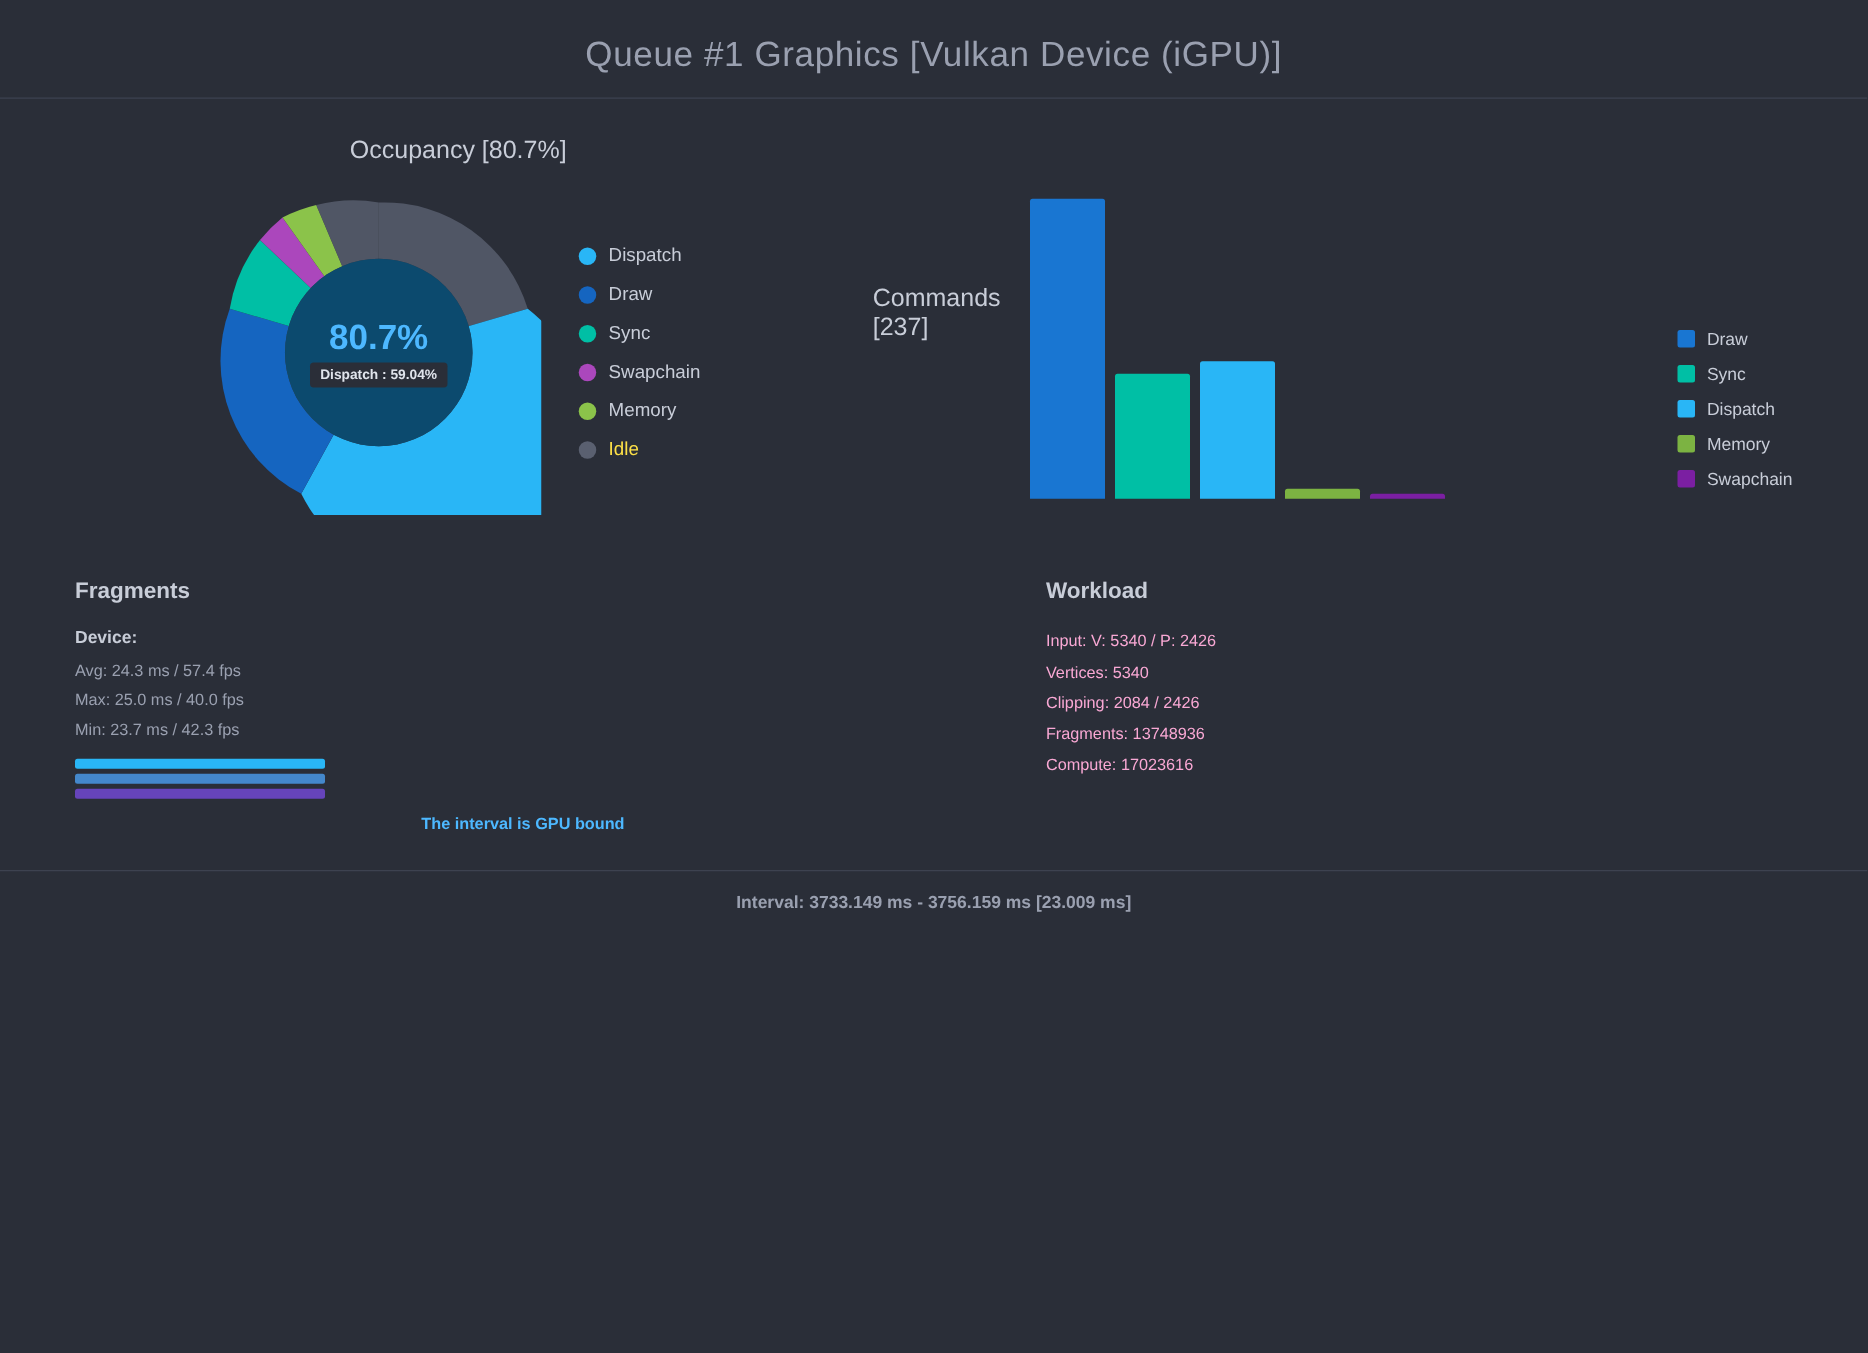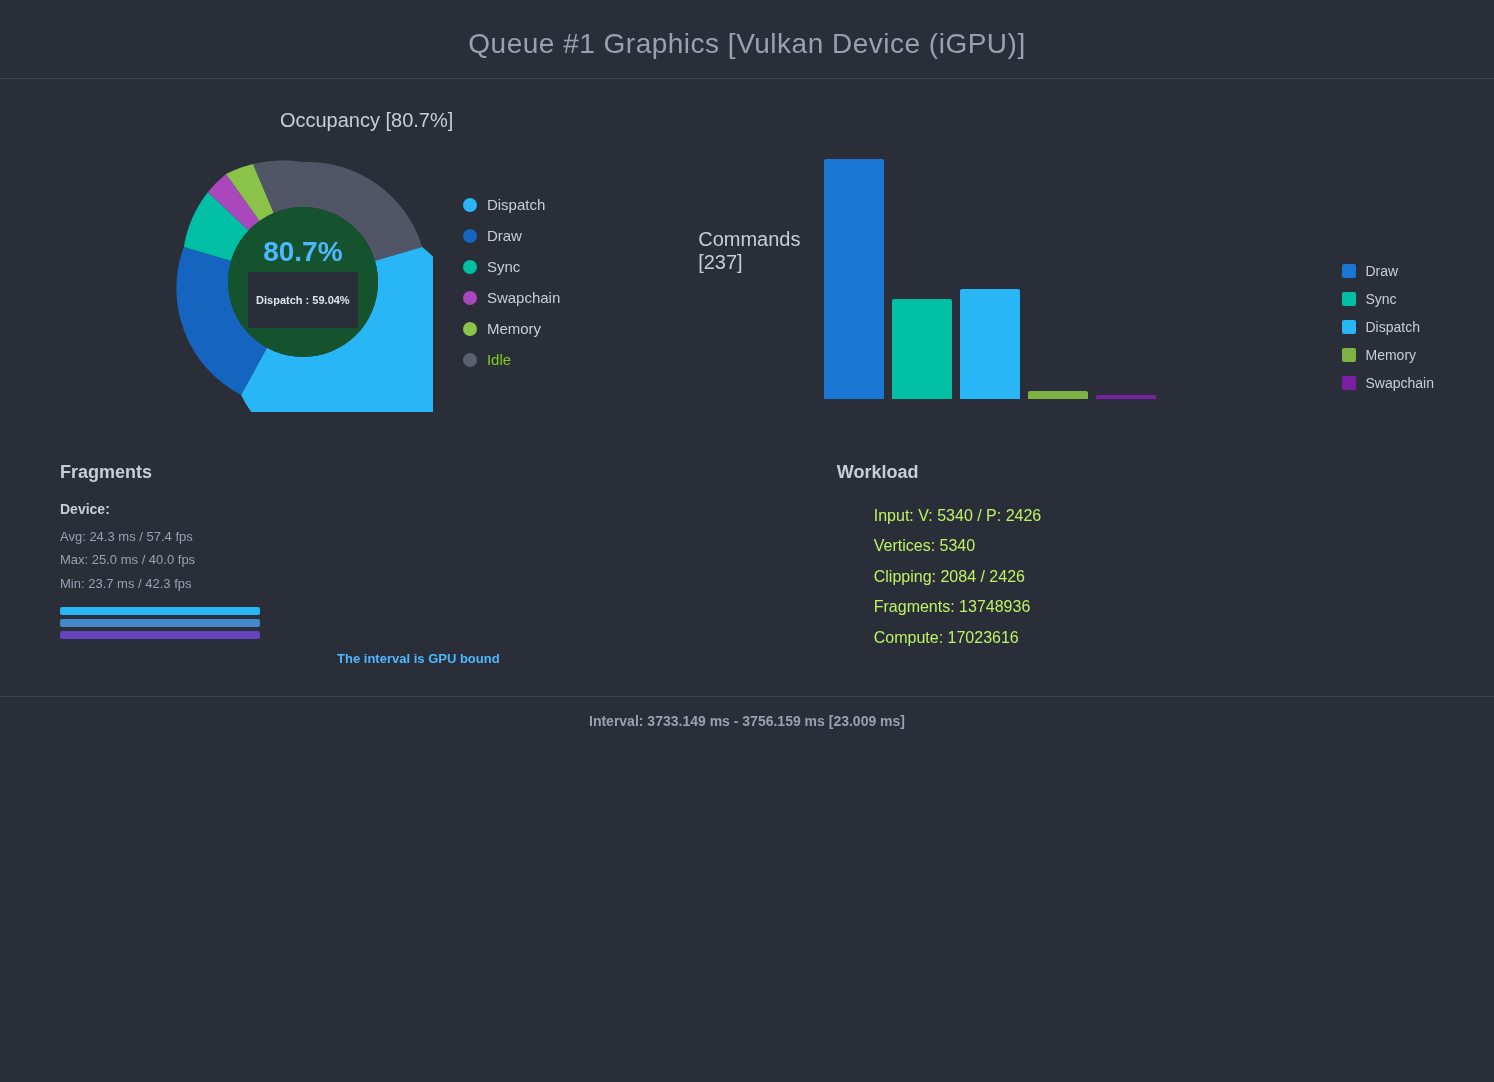--- a/index.html
+++ b/index.html
@@ -69,42 +69,42 @@
       width: 260px;
       height: 260px;
     }
 
     .donut-center {
       position: absolute;
       top: 50%;
       left: 50%;
       transform: translate(-50%, -50%);
       text-align: center;
-      background: #14532d;
+      background: #0c4a6e;
       border-radius: 50%;
       width: 150px;
       height: 150px;
       display: flex;
       flex-direction: column;
       align-items: center;
       justify-content: center;
     }
 
     .donut-percent {
       color: #4db8ff;
       font-size: 28px;
       font-weight: 700;
     }
 
     .donut-tooltip {
       background: #2a2e38;
       color: #e0e4ec;
       font-size: 11px;
       font-weight: 600;
-      padding: 22px 8px;
+      padding: 4px 8px;
       border-radius: 3px;
       margin-top: 4px;
       white-space: nowrap;
     }
 
     .legend {
       display: flex;
       flex-direction: column;
       gap: 14px;
     }
@@ -237,24 +237,23 @@
 
     .gpu-bound-label {
       color: #4db8ff;
       font-size: 13px;
       font-weight: 600;
       margin-top: 12px;
       text-align: center;
     }
 
     .workload-panel p {
-      font-size: 16px;
-      color: #bef264;
+      font-size: 13px;
+      color: #f9a8d4;
       line-height: 1.9;
-      margin-left: 37px;
     }
 
     .interval-bar {
       width: 100%;
       height: 1px;
       background: #3d4250;
       margin: 30px 0 16px 0;
     }
 
     .interval-text {
@@ -318,21 +317,21 @@
           <div class="legend-item">
             <span class="legend-dot" style="background: rgb(171, 71, 188);"></span>
             <span style="color: rgb(200, 205, 216);">Swapchain</span>
           </div>
           <div class="legend-item">
             <span class="legend-dot" style="background: rgb(139, 195, 74);"></span>
             <span style="color: rgb(200, 205, 216);">Memory</span>
           </div>
           <div class="legend-item">
             <span class="legend-dot" style="background: rgb(90, 96, 112);"></span>
-            <span style="color: #84cc16;">Idle</span>
+            <span style="color: #fde047;">Idle</span>
           </div>
         </div>
     </div>
   </div>
 
   <div class="commands-panel">
     <div class="panel-title">Commands [237]</div>
     <div class="commands-content">
       <div class="bar-chart">
 

